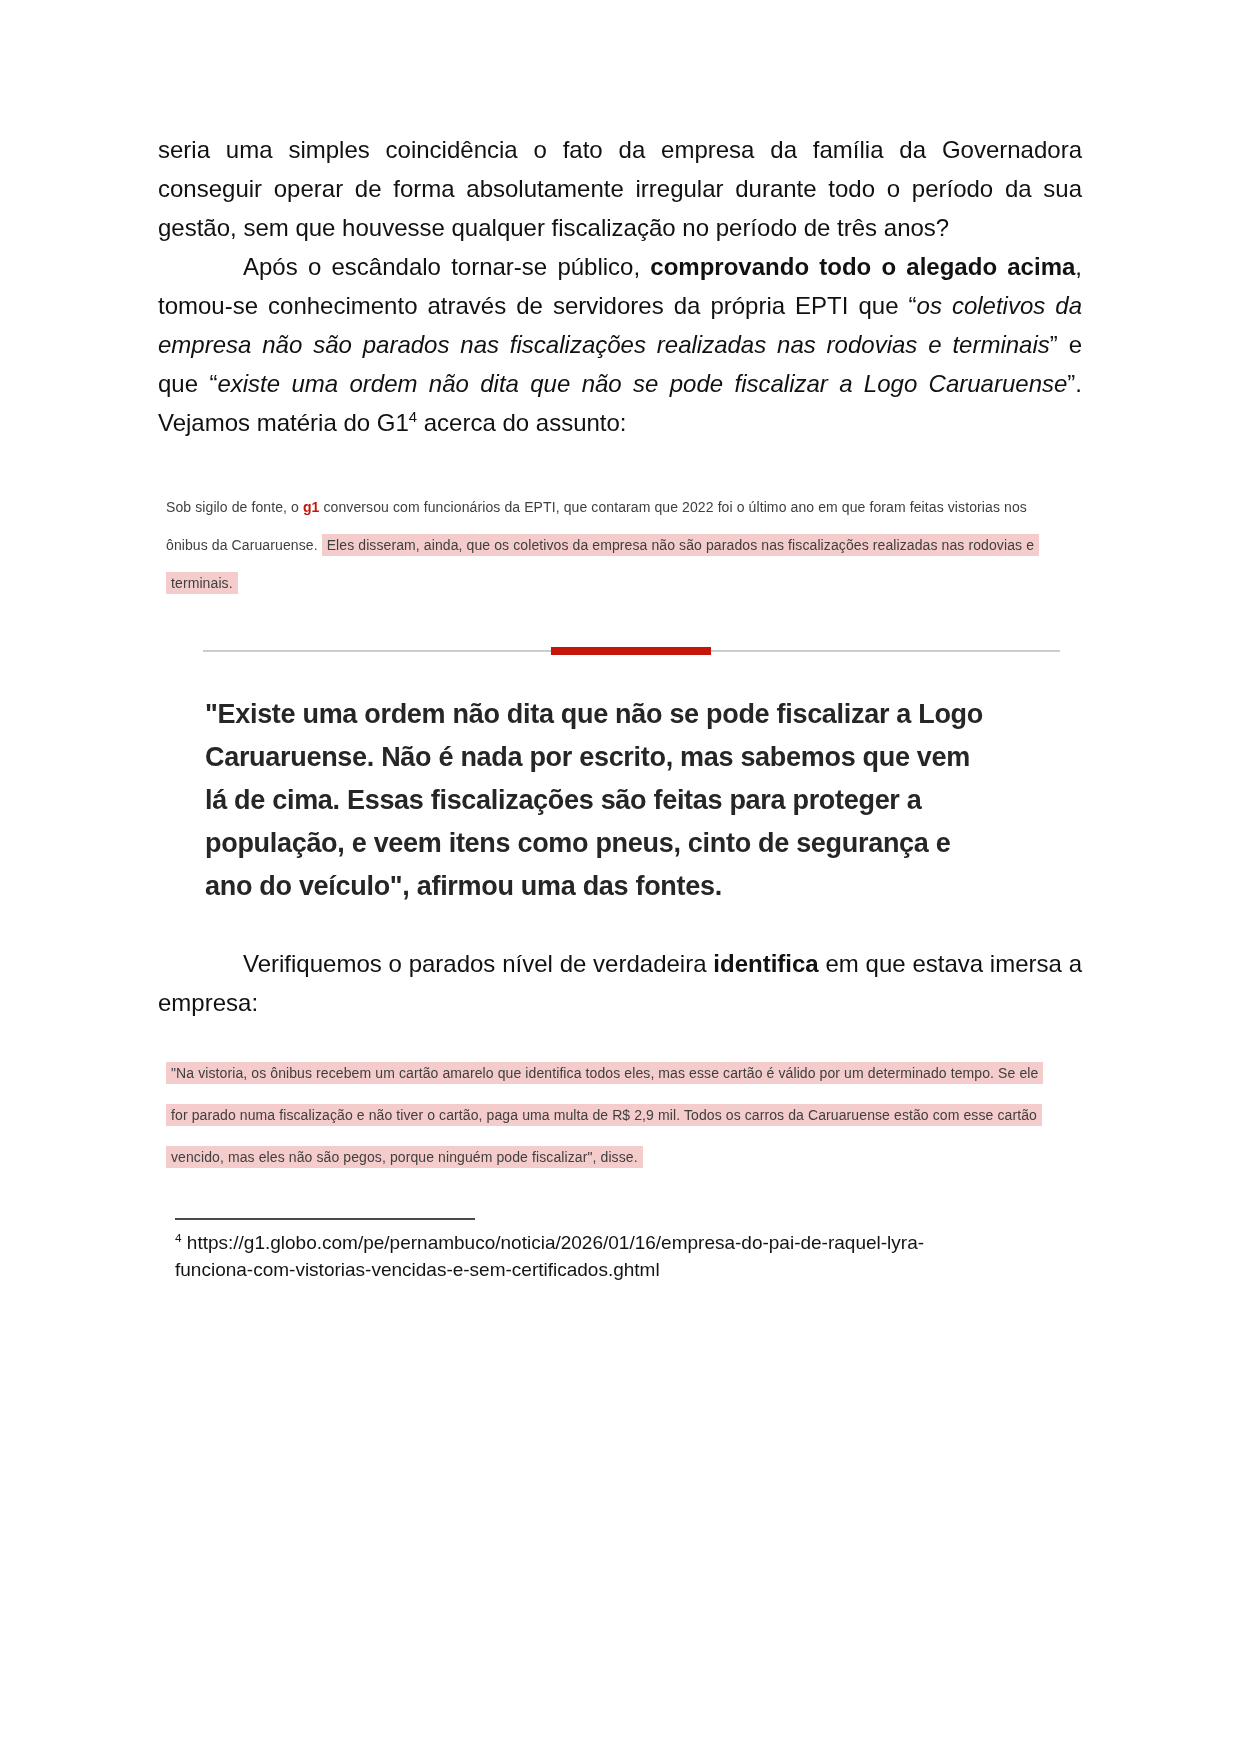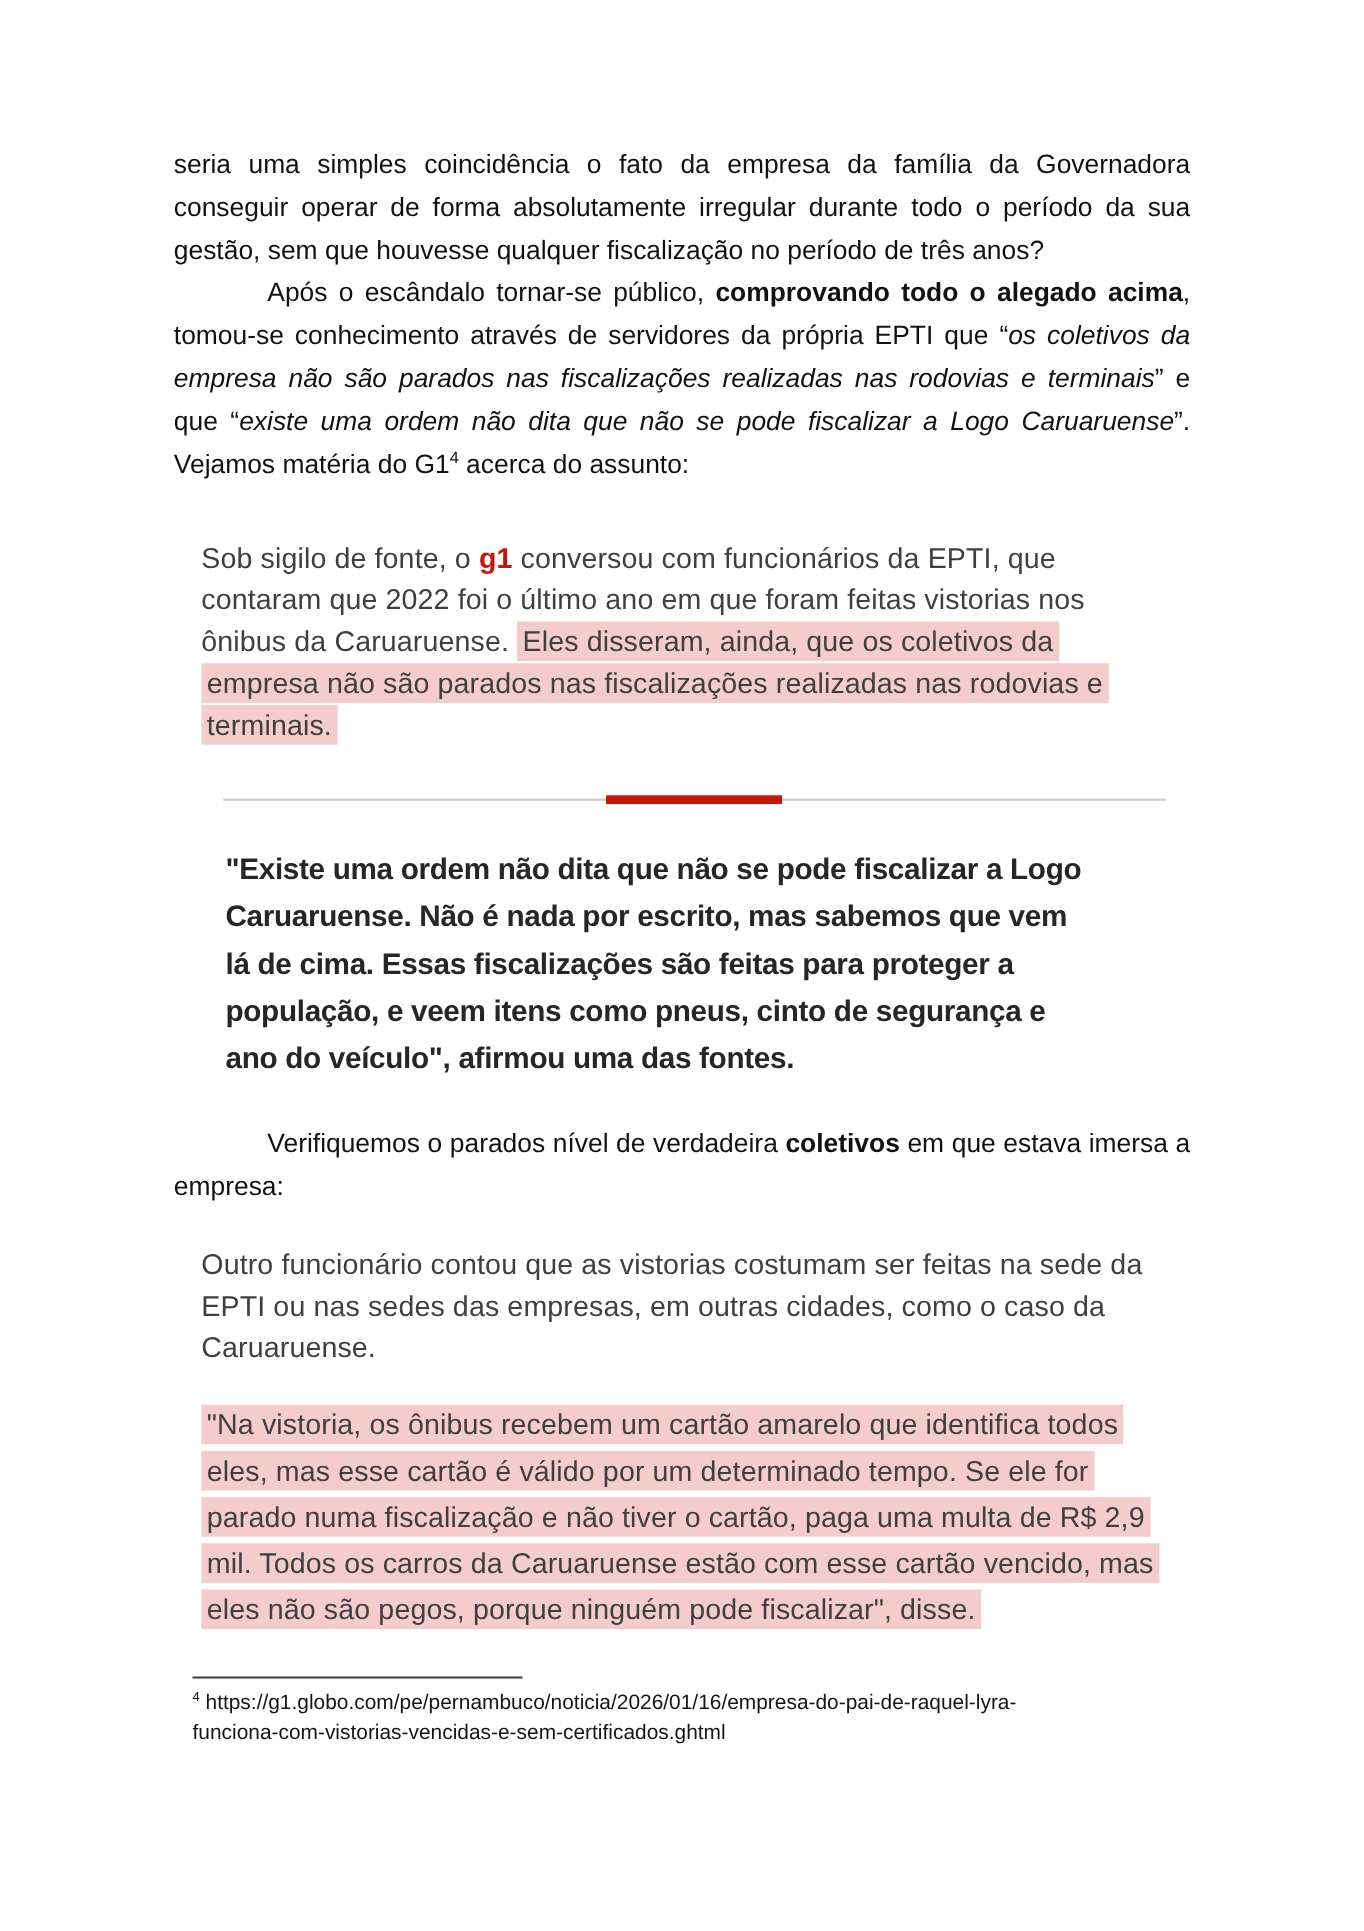--- a/index.html
+++ b/index.html
@@ -27,24 +27,24 @@
   .para{
     font-size:24px;
     line-height:39px;
     text-align:justify;
     margin:0;
   }
   .para.indent{ text-indent:85px; }
   .para + .para{ }
 
   .quote{
-    font-size:26px;
+    font-size:14px;
     line-height:38px;
     color:var(--quote-text);
-    margin:46px 0 0 25px;
+    margin:46px 0 0 8px;
     width:870px;
     letter-spacing:.1px;
   }
   .quote.q2{ margin-top:32px; }
   .quote.q3{ margin-top:30px; line-height:42px; width:884px; }
 
   .b{ font-weight:700; }
   .i{ font-style:italic; }
   .red{ color:var(--brand-red); }
   .hl{
@@ -111,23 +111,22 @@
 
   <div class="quote"><span>Sob sigilo de fonte, o </span><span class="b red">g1</span><span> conversou com funcionários da EPTI, que contaram que 2022 foi o último ano em que foram feitas vistorias nos ônibus da Caruaruense. </span><span class="hl">Eles disseram, ainda, que os coletivos da empresa não são parados nas fiscalizações realizadas nas rodovias e terminais.</span></div>
 
   <div class="divider">
     <span class="divider-line"></span>
     <span class="divider-red"></span>
   </div>
 
   <div class="pullquote"><span>"Existe uma ordem não dita que não se pode fiscalizar a Logo Caruaruense. Não é nada por escrito, mas sabemos que vem lá de cima. Essas fiscalizações são feitas para proteger a população, e veem itens como pneus, cinto de segurança e ano do veículo", afirmou uma das fontes.</span></div>
 
-  <p class="para indent after-quote"><span>Verifiquemos o parados nível de verdadeira </span><span class="b">coletivos</span><span> em que estava imersa a empresa:</span></p>
+  <p class="para indent after-quote"><span>Verifiquemos o parados nível de verdadeira </span><span class="b">identifica</span><span> em que estava imersa a empresa:</span></p>
 
-  <div class="quote q2"><span>Outro funcionário contou que as vistorias costumam ser feitas na sede da EPTI ou nas sedes das empresas, em outras cidades, como o caso da Caruaruense.</span></div>
 
   <div class="quote q3"><span class="hl">"Na vistoria, os ônibus recebem um cartão amarelo que identifica todos eles, mas esse cartão é válido por um determinado tempo. Se ele for parado numa fiscalização e não tiver o cartão, paga uma multa de R$ 2,9 mil. Todos os carros da Caruaruense estão com esse cartão vencido, mas eles não são pegos, porque ninguém pode fiscalizar", disse.</span></div>
 
   <div class="footnote">
     <div class="footnote-rule"></div>
     <p class="footnote-text"><sup>4</sup> <span>https://g1.globo.com/pe/pernambuco/noticia/2026/01/16/empresa-do-pai-de-raquel-lyra-funciona-com-vistorias-vencidas-e-sem-certificados.ghtml</span></p>
   </div>
 
 </div>
 

